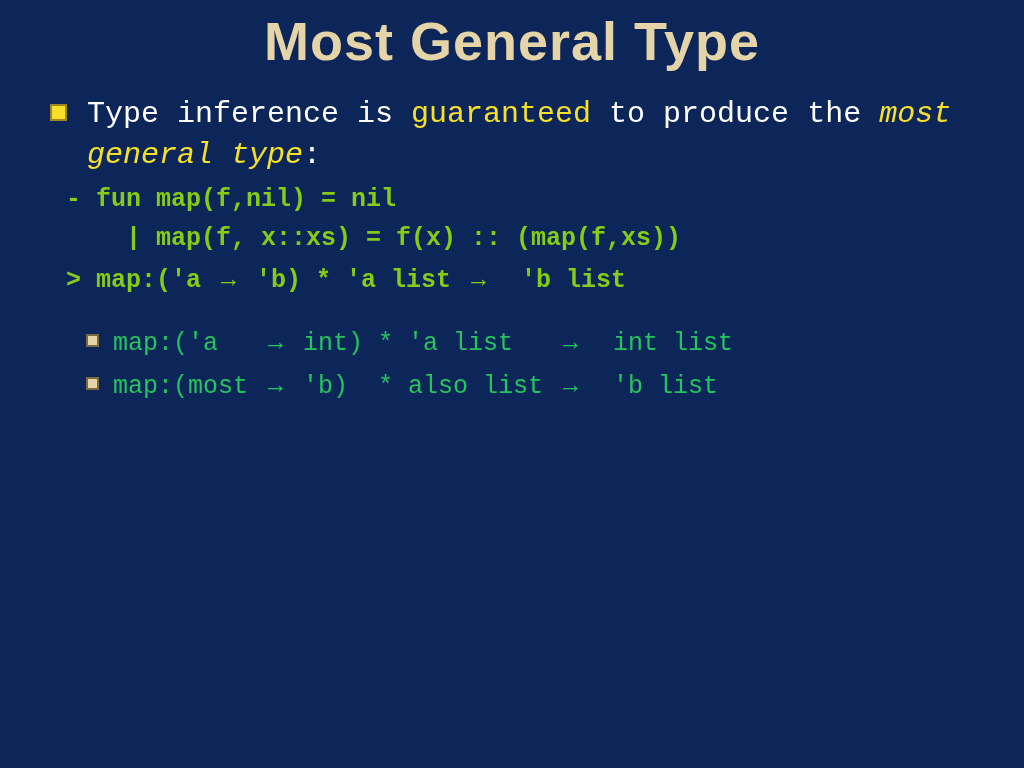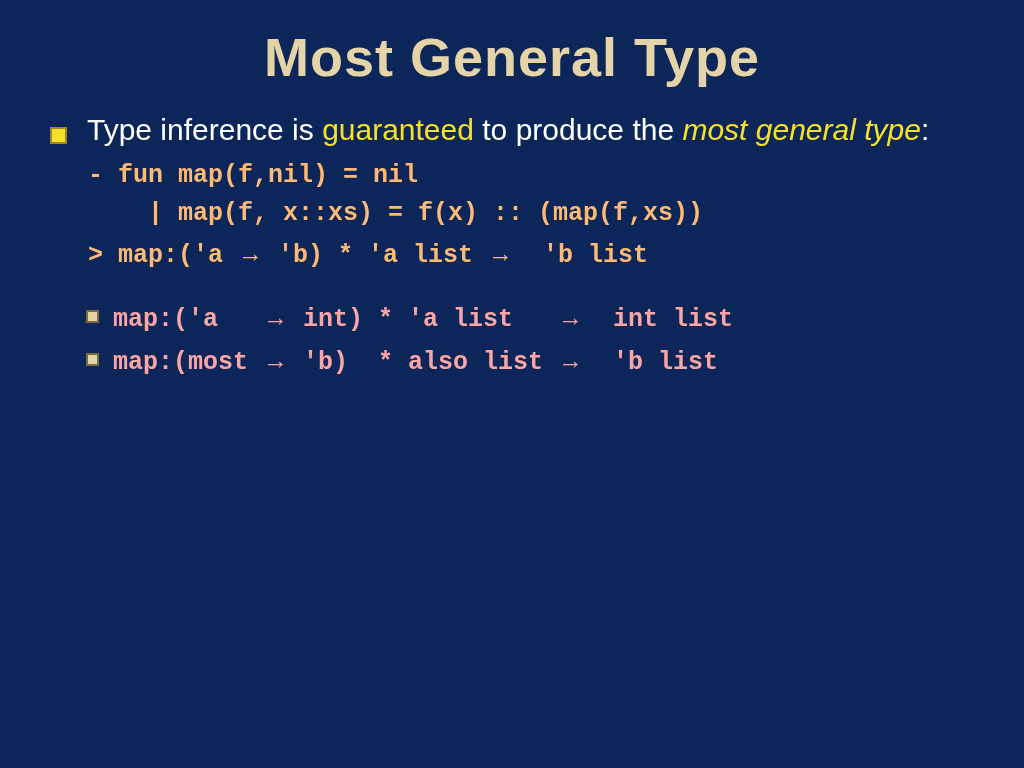--- a/index.html
+++ b/index.html
@@ -7,34 +7,35 @@
     width: 1024px;
     height: 768px;
     background: #0d2659;
     font-family: "Comic Sans MS", "Comic Sans", cursive, sans-serif;
     overflow: hidden;
     padding: 0;
   }
   .slide {
     width: 100%;
     height: 100%;
-    padding: 26px 50px 40px 50px;
+    padding: 10px 50px 40px 50px;
   }
   .title {
     color: #e5d4a8;
     font-size: 54px;
     font-weight: bold;
     text-align: center;
     margin-bottom: 22px;
     letter-spacing: 1px;
   }
   .bullet-row {
     display: flex;
-    align-items: center;
+    align-items: flex-start;
     margin-bottom: 4px;
+    font-family: Liberation Mono, monospace;
   }
   .bullet-row.big { margin-top: 10px; }
   .square {
     width: 17px;
     height: 17px;
     background: #f7e02a;
     border: 2px solid #a08820;
     flex-shrink: 0;
     margin-top: 10px;
     margin-right: 20px;
@@ -49,35 +50,35 @@
     margin-right: 14px;
   }
   .body-text {
     color: #ffffff;
     font-size: 30px;
     line-height: 1.35;
   }
   .yellow { color: #f7e02a; }
   .yellow-i { color: #f7e02a; font-style: italic; }
   .code-block {
-    margin-left: 38px;
+    margin-left: 16px;
     margin-top: 6px;
     margin-bottom: 16px;
     font-family: "Courier New", monospace;
     font-size: 25px;
     font-weight: bold;
-    color: #fdba74;
+    color: #84cc16;
     line-height: 1.55;
     white-space: pre;
   }
   .sub-code {
     font-family: "Courier New", monospace;
     font-size: 25px;
-    font-weight: bold;
-    color: #fca5a5;
+    font-weight: normal;
+    color: #22c55e;
     line-height: 1.4;
     white-space: pre;
   }
   .sub-row {
     display: flex;
     align-items: flex-start;
     margin-bottom: 6px;
   }
   .arrow {
     font-family: Arial, sans-serif;

